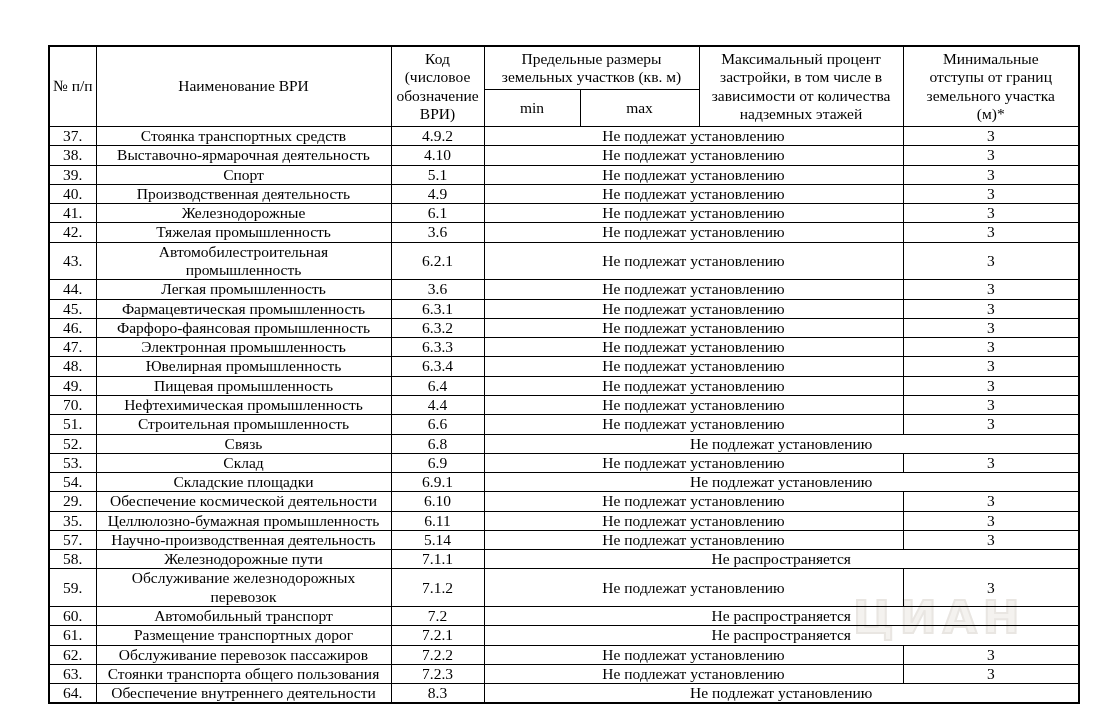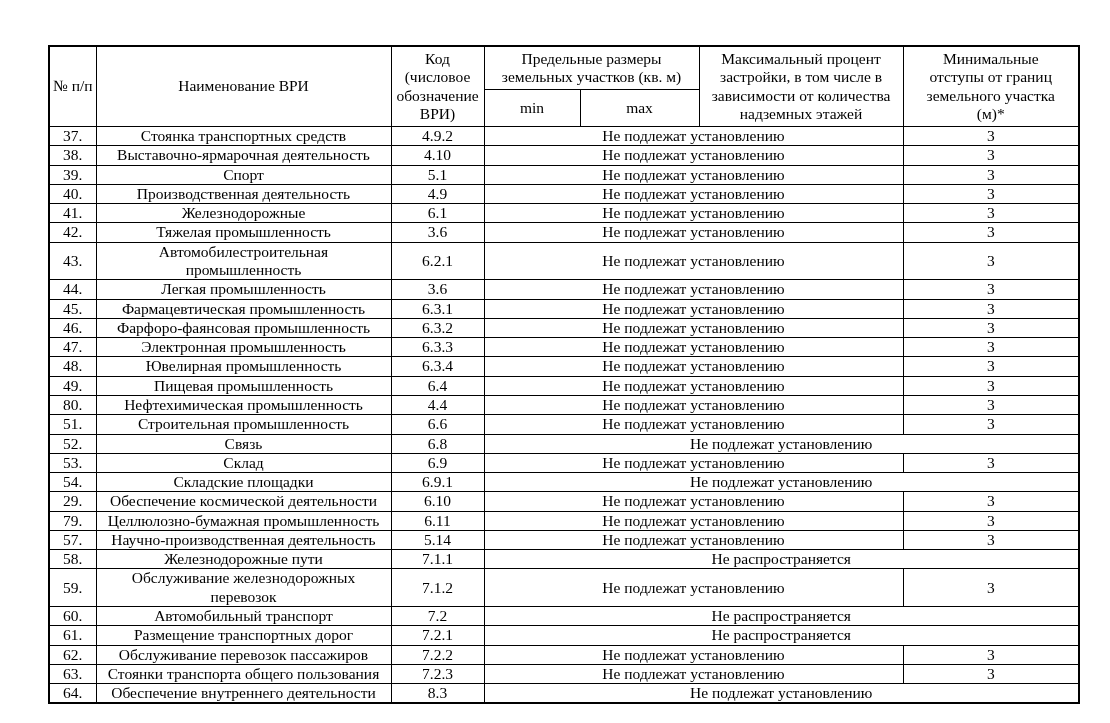--- a/index.html
+++ b/index.html
@@ -62,20 +62,21 @@
   .h-sub   { height: 36px; }
   table.vri tbody td {
     height: 18px;
   }
 </style>
 </head>
 <body>
 
 <div class="page">
 
+  <div class="watermark">ЦИАН</div>
 
   <table class="vri">
     <colgroup>
       <col style="width:47px">
       <col style="width:295px">
       <col style="width:93px">
       <col style="width:96px">
       <col style="width:119px">
       <col style="width:204px">
       <col style="width:176px">
@@ -191,21 +192,21 @@
           <td>3</td>
         </tr>
         <tr>
           <td>49.</td>
           <td>Пищевая промышленность</td>
           <td>6.4</td>
           <td colspan="3">Не подлежат установлению</td>
           <td>3</td>
         </tr>
         <tr>
-          <td>80.</td>
+          <td>70.</td>
           <td>Нефтехимическая промышленность</td>
           <td>4.4</td>
           <td colspan="3">Не подлежат установлению</td>
           <td>3</td>
         </tr>
         <tr>
           <td>51.</td>
           <td>Строительная промышленность</td>
           <td>6.6</td>
           <td colspan="3">Не подлежат установлению</td>
@@ -231,21 +232,21 @@
           <td colspan="4">Не подлежат установлению</td>
         </tr>
         <tr>
           <td>29.</td>
           <td>Обеспечение космической деятельности</td>
           <td>6.10</td>
           <td colspan="3">Не подлежат установлению</td>
           <td>3</td>
         </tr>
         <tr>
-          <td>79.</td>
+          <td>35.</td>
           <td>Целлюлозно-бумажная промышленность</td>
           <td>6.11</td>
           <td colspan="3">Не подлежат установлению</td>
           <td>3</td>
         </tr>
         <tr>
           <td>57.</td>
           <td>Научно-производственная деятельность</td>
           <td>5.14</td>
           <td colspan="3">Не подлежат установлению</td>

